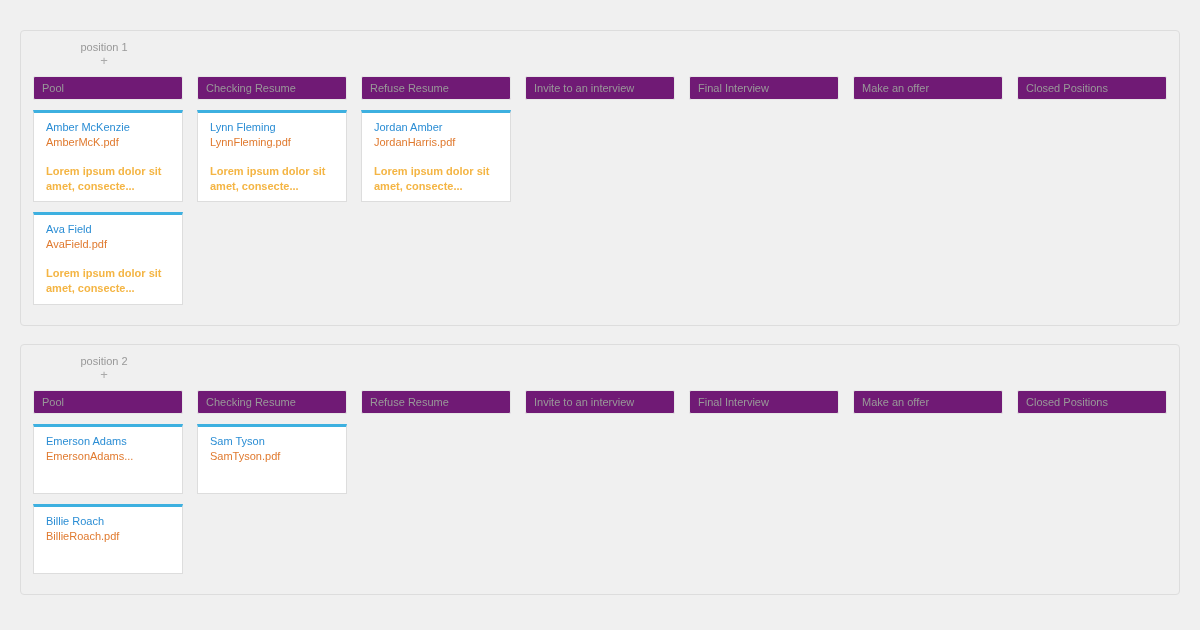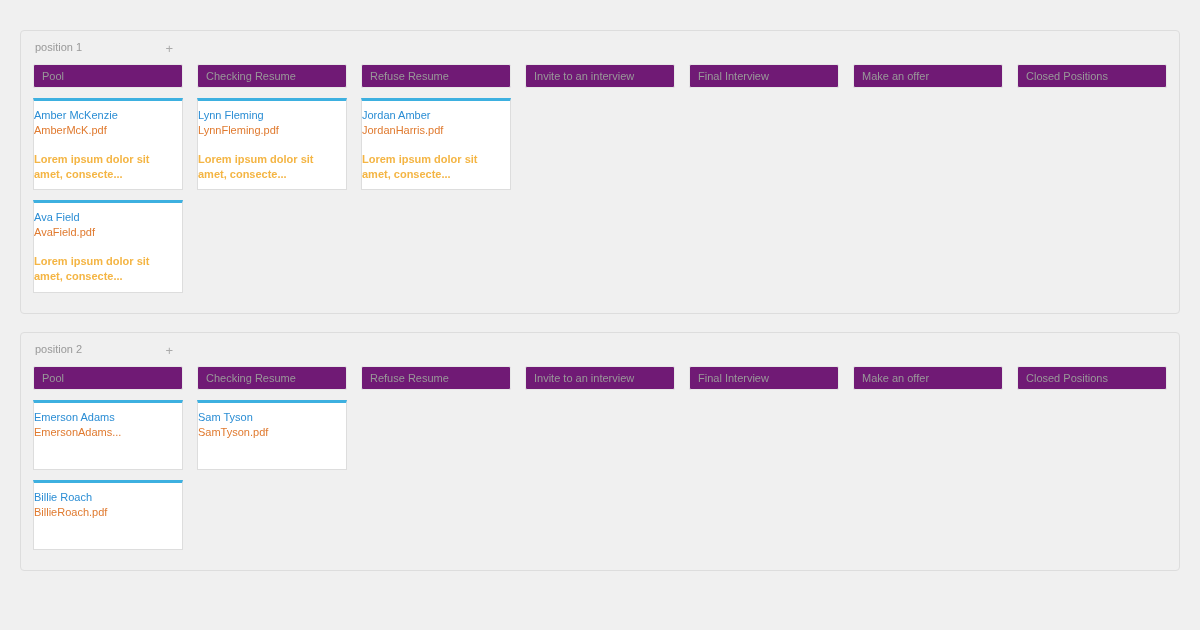--- a/index.html
+++ b/index.html
@@ -13,25 +13,27 @@
   .position-board {
     border: 1px solid #ddd;
     border-radius: 4px;
     padding: 10px 12px 20px 12px;
     margin-bottom: 18px;
     background: #f0f0f0;
   }
   .position-header {
     display: flex;
     justify-content: space-between;
+    align-items: center;
     width: 140px;
     color: #999;
     font-size: 11px;
     margin-bottom: 8px;
     padding-left: 2px;
+    flex-direction: column;
   }
   .position-header .plus {
     color: #aaa;
     font-size: 13px;
     cursor: pointer;
   }
   .columns {
     display: flex;
     gap: 14px;
   }
@@ -49,21 +51,21 @@
     height: 24px;
     line-height: 13px;
     overflow: hidden;
     white-space: nowrap;
   }
   .card {
     background: #fff;
     border: 1px solid #ddd;
     border-top: 3px solid #3db0e0;
     margin-top: 10px;
-    padding: 7px 8px 8px 0;
+    padding: 7px 8px 8px 12px;
     font-size: 11px;
     line-height: 1.35;
     min-height: 70px;
   }
   .card .name {
     color: #2a8dd4;
   }
   .card .file {
     color: #e07a2f;
   }

